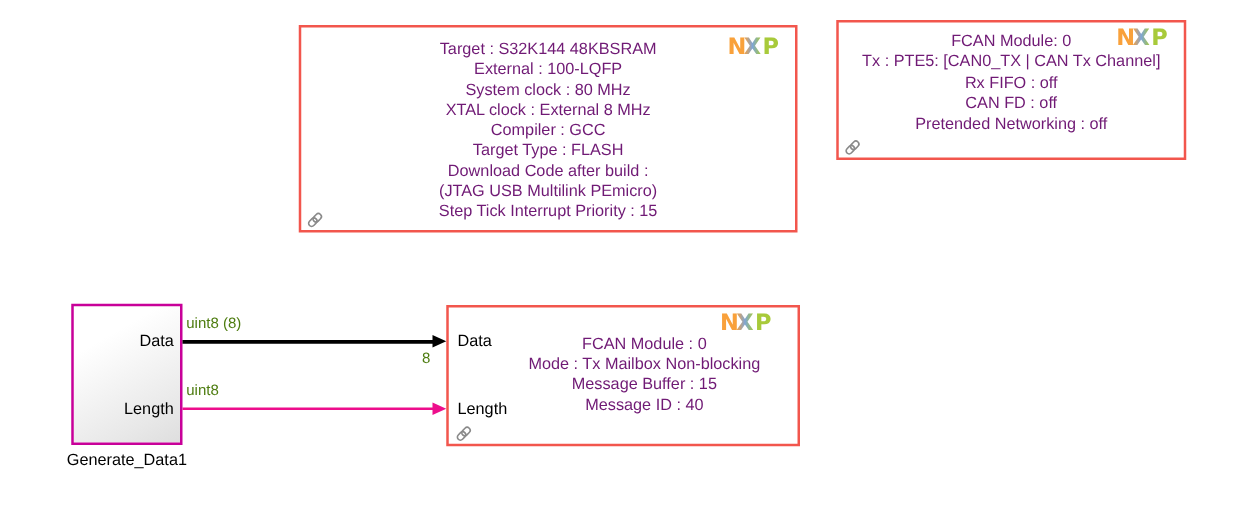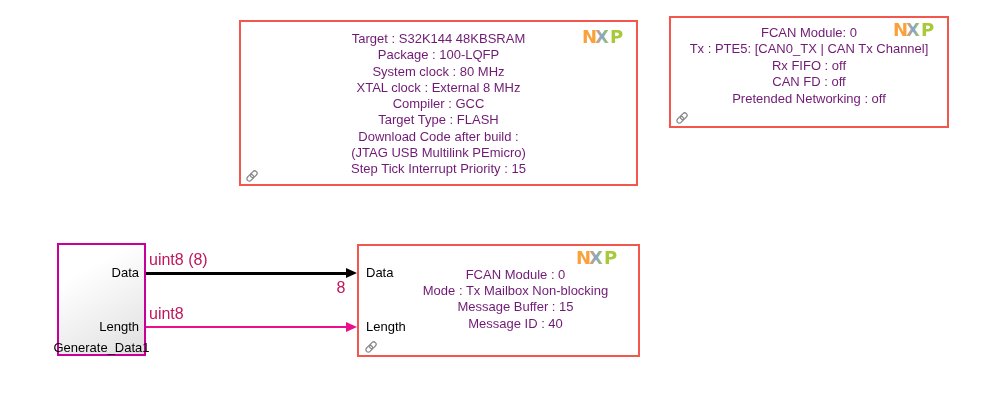--- a/index.html
+++ b/index.html
@@ -33,55 +33,55 @@
   
   .gen{left:57px;top:243px;width:89px;height:113px;
        border:2px solid var(--generate-border);
        background:linear-gradient(150deg,#ffffff 25%,#e8e8e8 80%,#dedede 100%);}
   .port-label{position:absolute;font-size:13px;color:#000;white-space:nowrap;text-align:center;}
   .gen .p-data{right:5px;top:20px;}
   .gen .p-length{right:5px;top:74px;}
   .cansend .p-data{left:7px;top:19px;}
   .cansend .p-length{left:7px;top:73px;}
 
-  .block-name{position:absolute;left:37px;top:340px;width:129px;text-align:center;
+  .block-name{position:absolute;left:37px;top:360px;width:129px;text-align:center;
               font-size:13px;color:#000;}
 
   
   .sig{position:absolute;}
   .data-line{left:146px;top:272px;width:201px;height:3px;background:var(--signal-black);}
   .data-arrow{left:346px;top:268px;width:0;height:0;
               border-top:5px solid transparent;border-bottom:5px solid transparent;
               border-left:11px solid var(--signal-black);}
   .len-line{left:146px;top:326px;width:201px;height:2px;background:var(--signal-magenta);}
   .len-arrow{left:346px;top:322px;width:0;height:0;
              border-top:5px solid transparent;border-bottom:5px solid transparent;
              border-left:11px solid var(--signal-magenta);}
-  .sig-label{position:absolute;font-size:16px;color:#be185d;white-space:nowrap;}
+  .sig-label{position:absolute;font-size:12px;color:#4d7c0f;white-space:nowrap;}
   .lbl-uint8-8{left:149px;top:251px;}
   .lbl-8{left:334px;top:279px;width:14px;text-align:center;}
   .lbl-uint8{left:149px;top:305px;}
 
   
   .nxp-logo{position:absolute;}
   .mcu .nxp-logo{right:4px;top:6px;}
   .canconf .nxp-logo{right:4px;top:3px;}
   .cansend .nxp-logo{right:12px;top:3px;}
   .paperclip{position:absolute;left:4px;bottom:1px;}
   .cansend .paperclip{left:5px;}
 </style>
 </head>
 <body>
 
 <div class="canvas">
 
   <div class="sl-block mcu">
     <div class="blk-text">
       <div>Target : S32K144 48KBSRAM</div>
-      <div>Package : 100-LQFP</div>
+      <div>External : 100-LQFP</div>
       <div>System clock : 80 MHz</div>
       <div>XTAL clock : External 8 MHz</div>
       <div>Compiler : GCC</div>
       <div>Target Type : FLASH</div>
       <div>Download Code after build :</div>
       <div>(JTAG USB Multilink PEmicro)</div>
       <div>Step Tick Interrupt Priority : 15</div>
     </div>
     <svg class="nxp-logo" width="50" height="18" viewBox="0 0 50 18">
       <defs>

